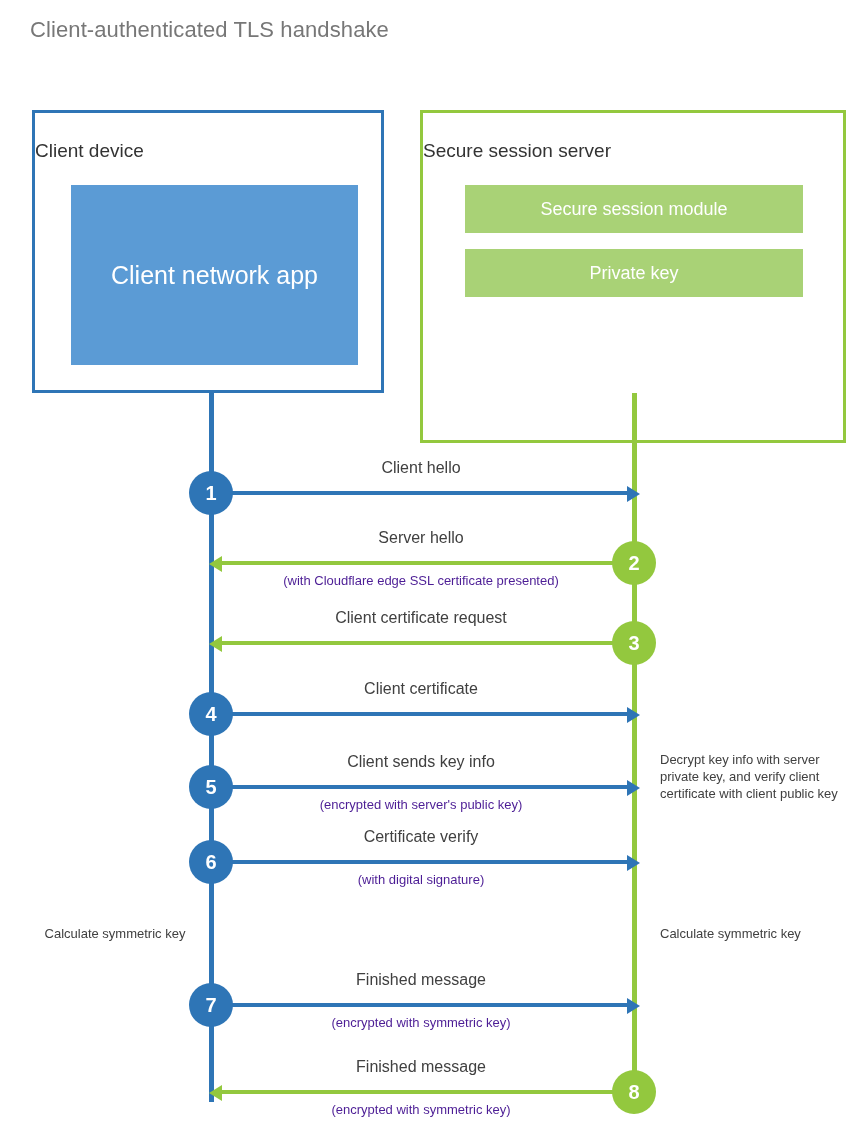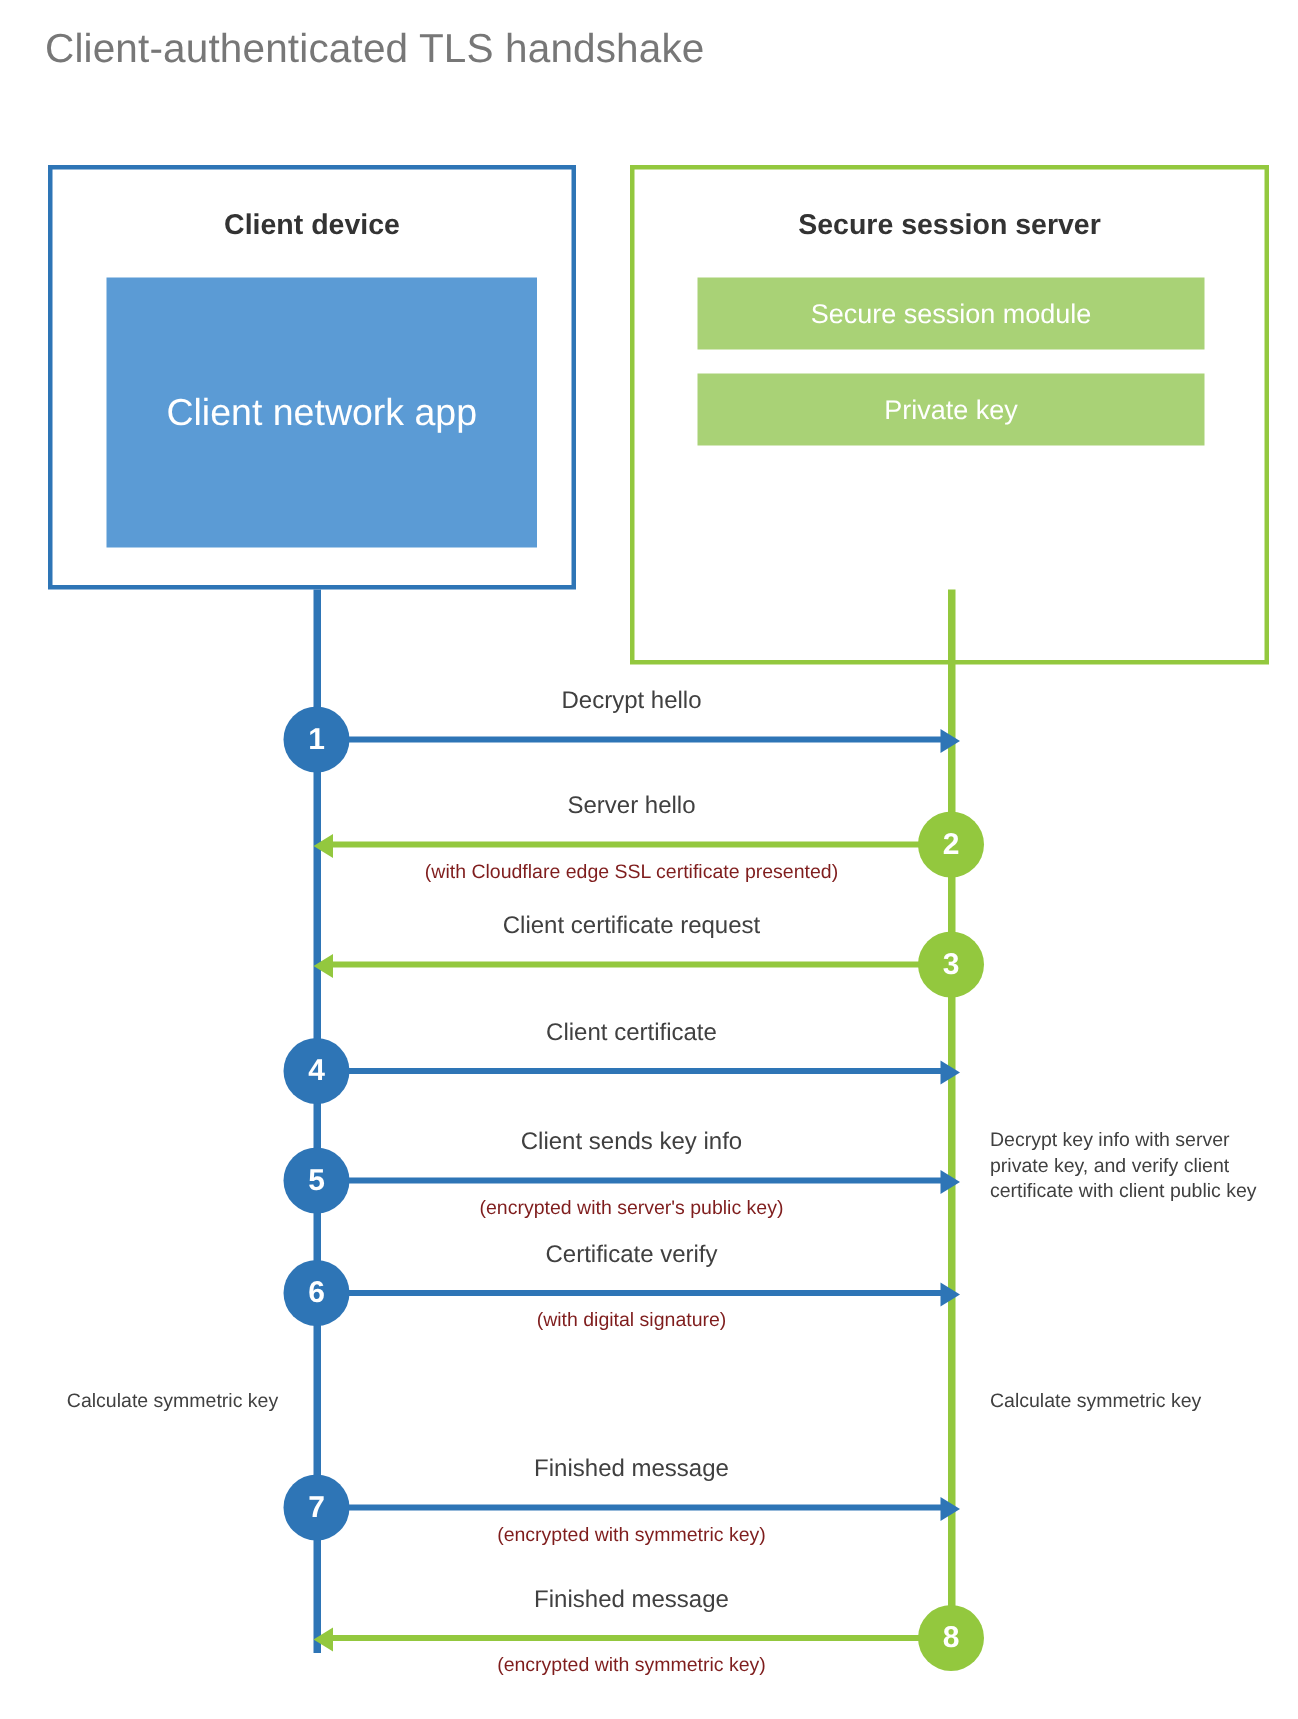--- a/index.html
+++ b/index.html
@@ -17,21 +17,21 @@
     height: 1146px;
     overflow: hidden;
     background: #ffffff;
   }
 
   
   .page-title {
     position: absolute;
     left: 30px;
     top: 17px;
-    font-size: 27px;
+    font-size: 22px;
     font-weight: 400;
     color: #777777;
     letter-spacing: 0.1px;
     white-space: nowrap;
   }
 
   
   .party-box {
     position: absolute;
     background: #ffffff;
@@ -49,23 +49,23 @@
     top: 110px;
     width: 426px;
     height: 333px;
     border: 3px solid #93c83e;
   }
   .party-title {
     position: absolute;
     left: 0;
     right: 0;
     top: 27px;
-    text-align: center;
+    text-align: left;
     font-size: 19px;
-    font-weight: bold;
+    font-weight: normal;
     color: #333333;
   }
 
   
   .client-app {
     position: absolute;
     left: 36px;
     top: 72px;
     width: 287px;
     height: 180px;
@@ -176,21 +176,21 @@
     color: #404040;
     top: -34px;
     white-space: nowrap;
   }
   .msg-sublabel {
     position: absolute;
     left: 211px;
     width: 420px;
     text-align: center;
     font-size: 13px;
-    color: #7f1d1d;
+    color: #4c1d95;
     top: 10px;
     white-space: nowrap;
   }
 
   
   .annotation {
     position: absolute;
     font-size: 13px;
     line-height: 17px;
     color: #404040;
@@ -215,21 +215,21 @@
     <div class="server-modules">
       <div class="server-module">Secure session module</div>
       <div class="server-module">Private key</div>
     </div>
   </div>
 
   <div class="lifeline client-line"></div>
   <div class="lifeline server-line"></div>
 
   <div class="msg" style="top:493px;">
-    <div class="msg-label">Decrypt hello</div>
+    <div class="msg-label">Client hello</div>
     <div class="shaft to-right"></div>
     <div class="head right"></div>
     <div class="step-circle blue">1</div>
   </div>
 
   <div class="msg" style="top:563px;">
     <div class="msg-label">Server hello</div>
     <div class="shaft to-left"></div>
     <div class="head left"></div>
     <div class="msg-sublabel">(with Cloudflare edge SSL certificate presented)</div>

